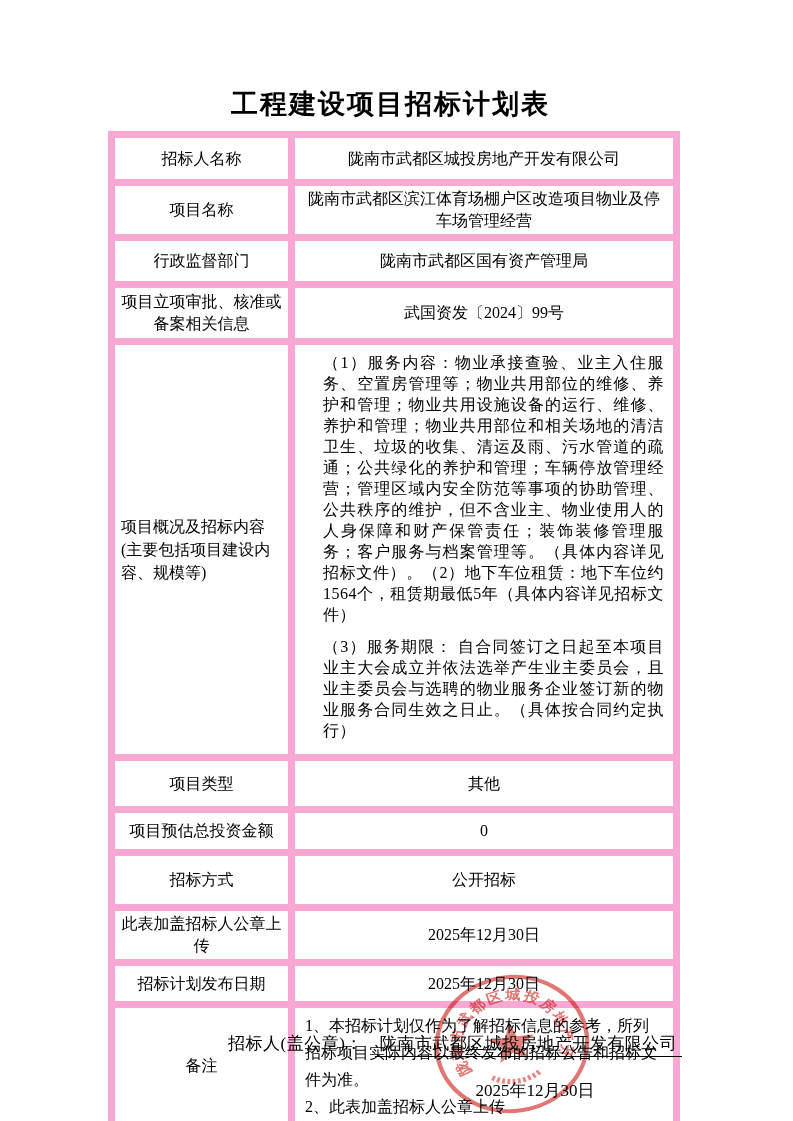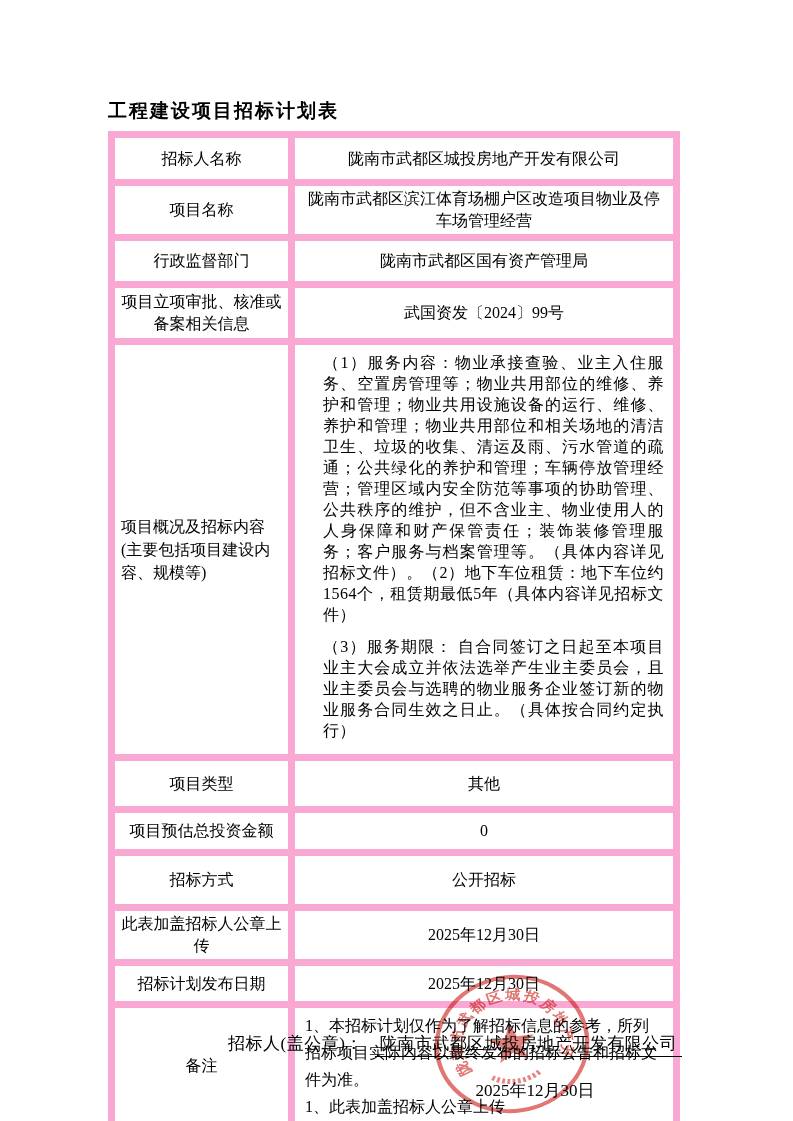--- a/index.html
+++ b/index.html
@@ -11,27 +11,26 @@
     height: 1121px;
     background: #ffffff;
     margin: 0 auto;
     overflow: hidden;
   }
   .doc-title {
     position: absolute;
     top: 86px;
     left: 108px;
     width: 565px;
-    text-align: left;
+    text-align: center;
     font-family: "Liberation Sans", "DejaVu Sans", sans-serif;
     font-weight: 700;
-    font-size: 19px;
+    font-size: 27px;
     letter-spacing: 2px;
     color: #000;
-    margin-top: 12px;
   }
   table.plan {
     position: absolute;
     top: 131px;
     left: 108px;
     width: 565px;
     border-collapse: collapse;
     table-layout: fixed;
   }
   td {
@@ -173,21 +172,21 @@
         <td class="value">2025年12月30日</td>
       </tr>
       <tr class="r10">
         <td class="label">招标计划发布日期</td>
         <td class="value">2025年12月30日</td>
       </tr>
       <tr class="r11">
         <td class="label">备注</td>
         <td class="remark">
           <div>1、本招标计划仅作为了解招标信息的参考，所列招标项目实际内容以最终发布的招标公告和招标文件为准。</div>
-          <div>1、此表加盖招标人公章上传</div>
+          <div>2、此表加盖招标人公章上传</div>
         </td>
       </tr>
     </tbody>
   </table>
 
   <div class="footer-sign">
     <span>招标人(盖公章)：</span><span class="signer-name">陇南市武都区城投房地产开发有限公司</span>
   </div>
 
   <div class="footer-date">2025年12月30日</div>

